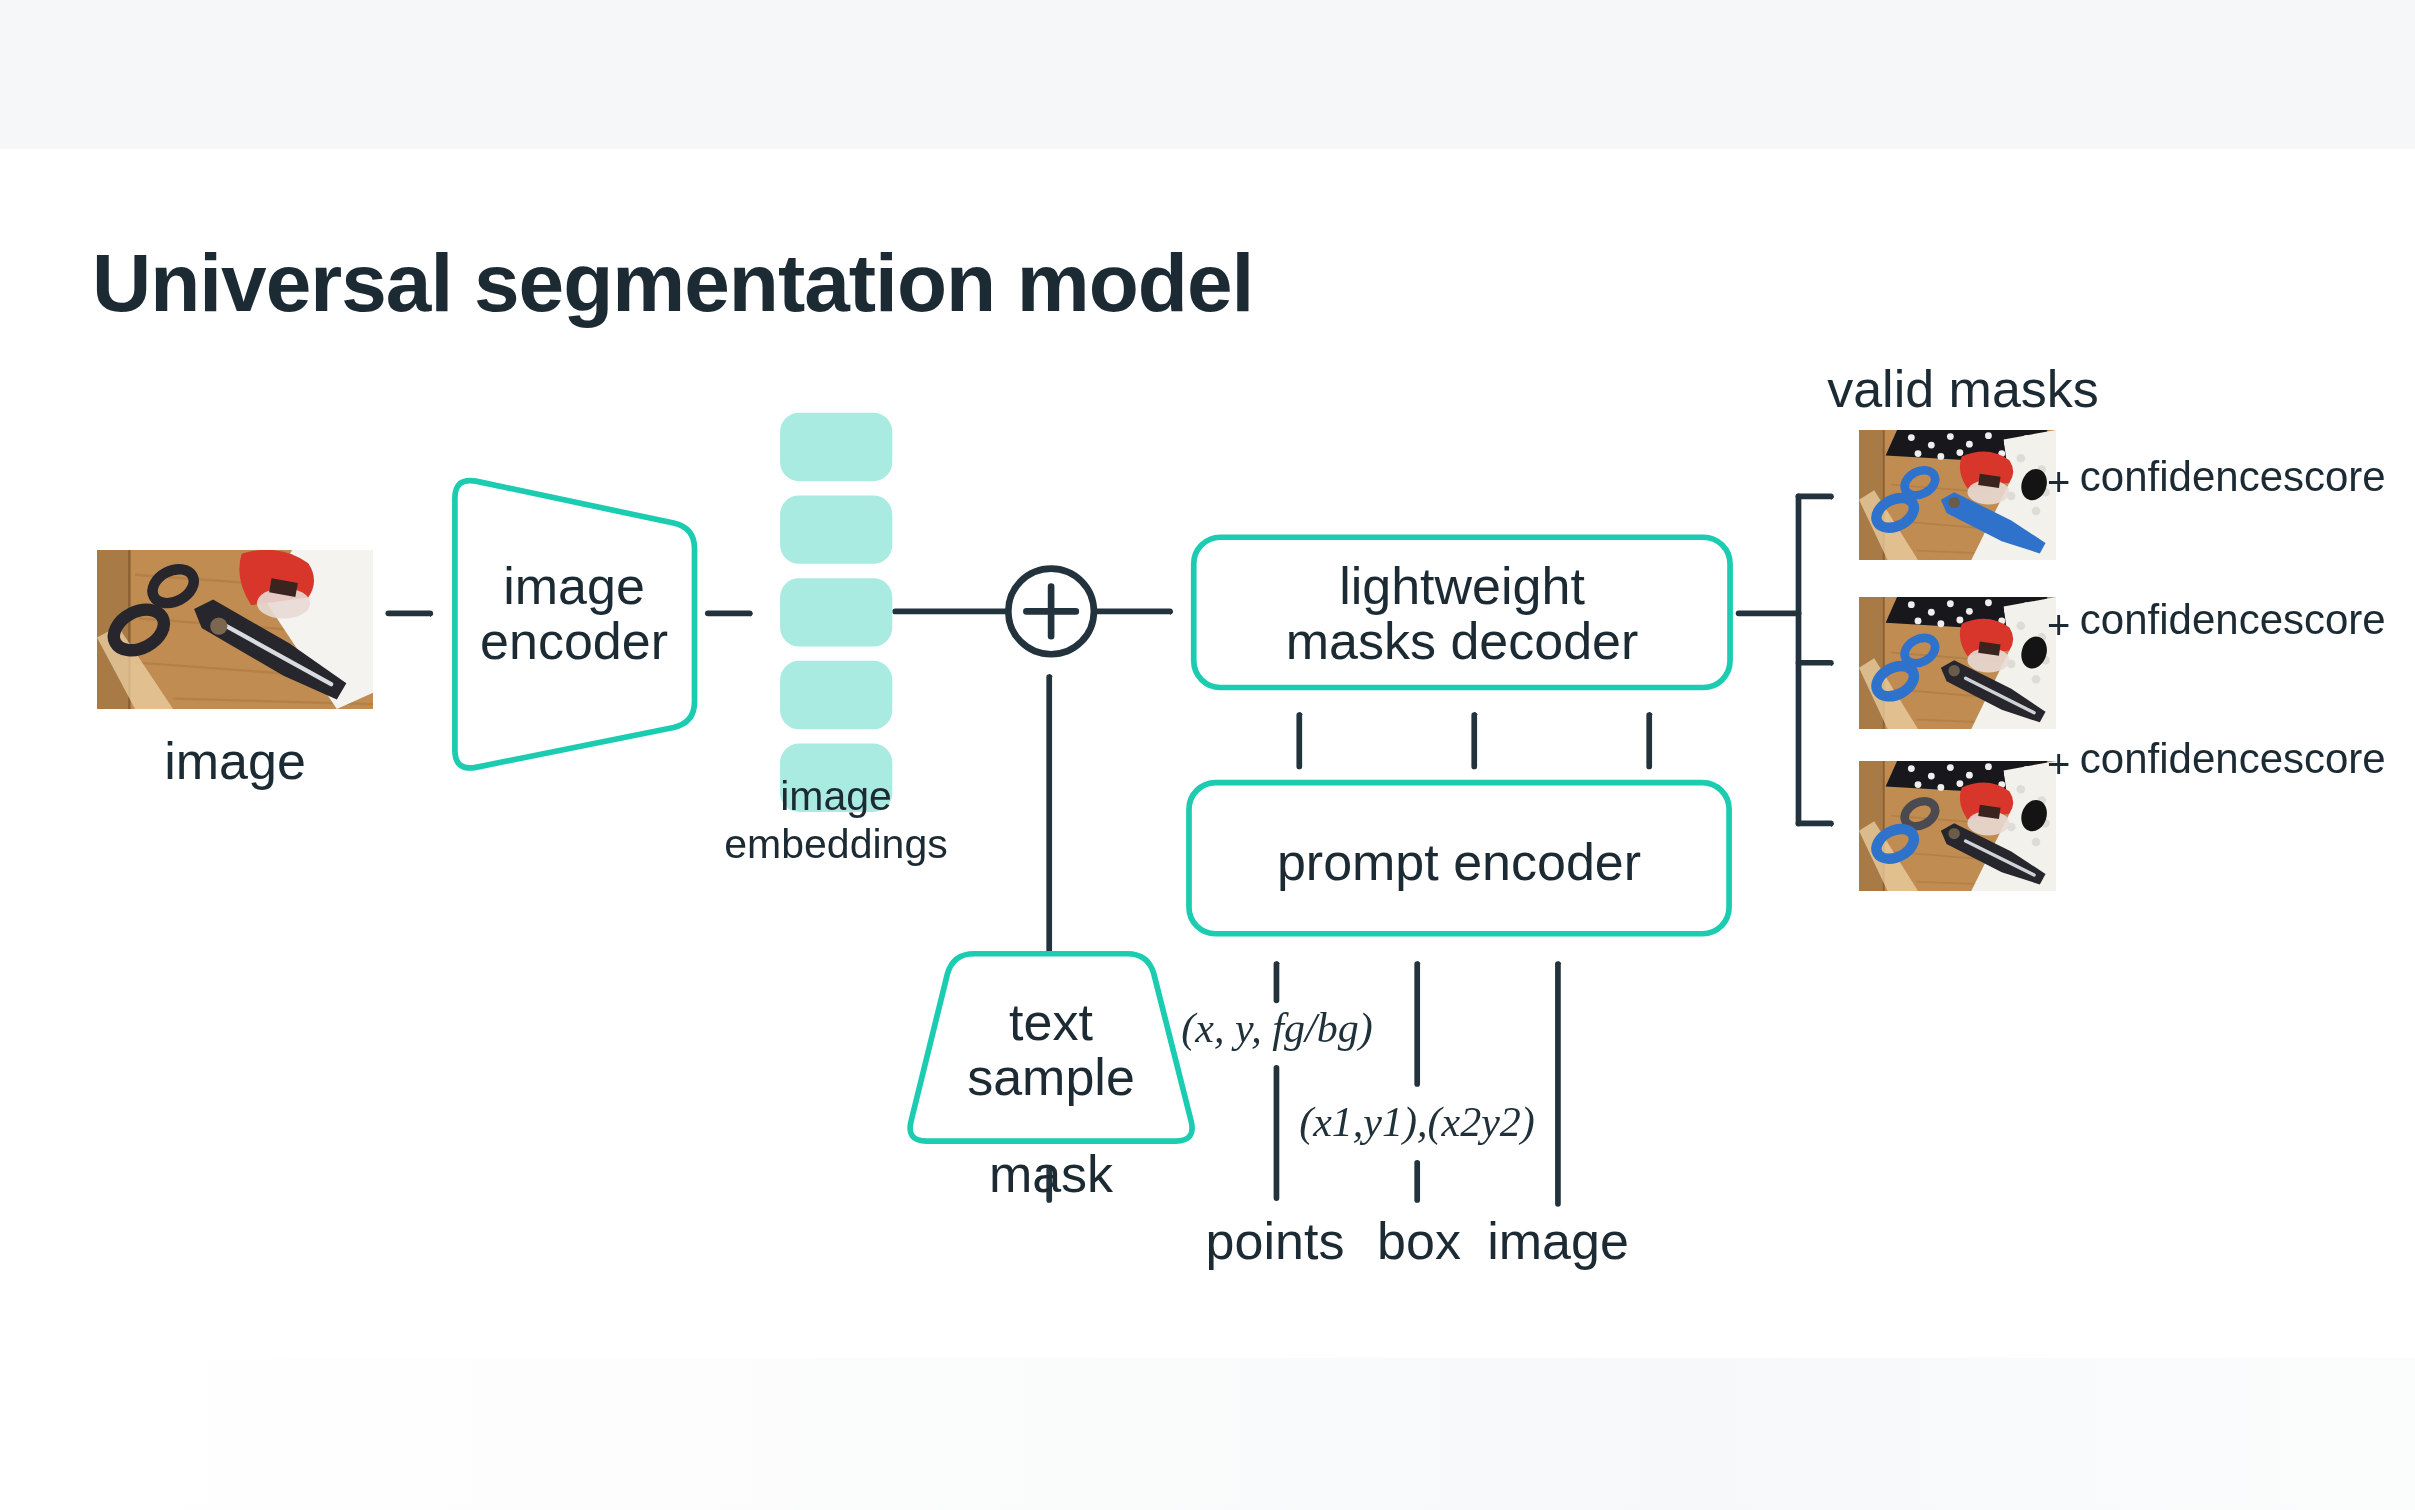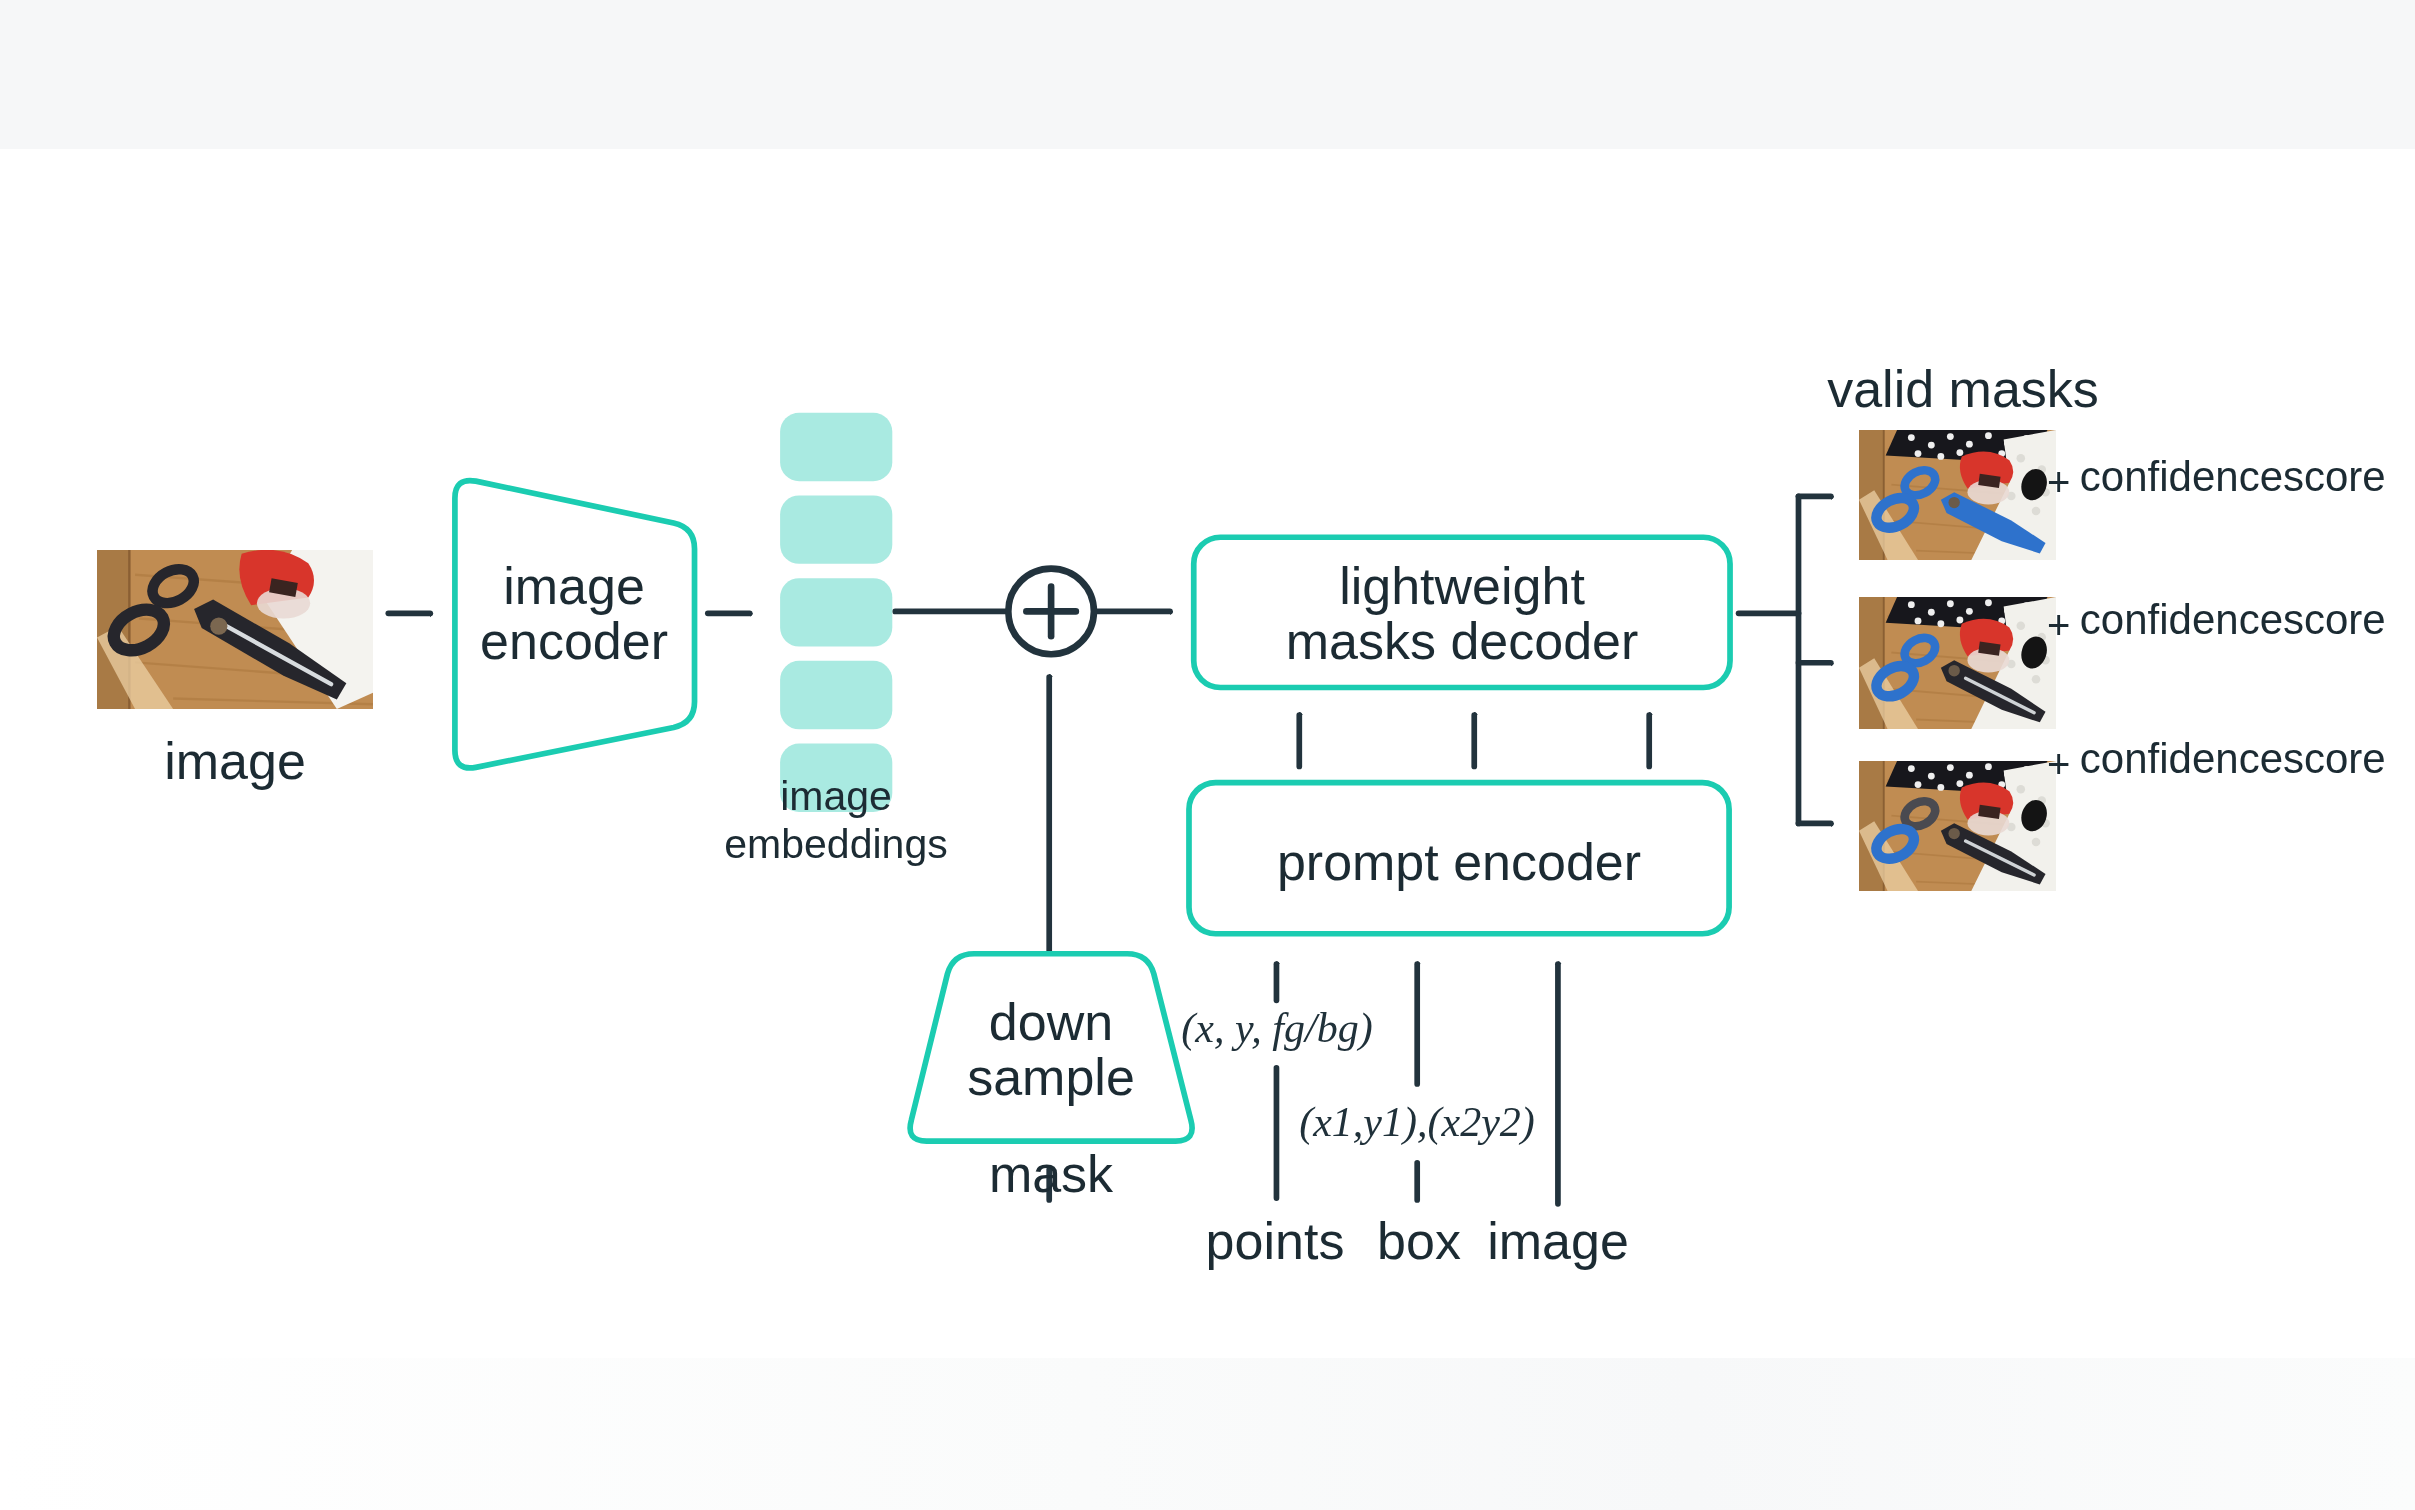--- a/index.html
+++ b/index.html
@@ -85,20 +85,21 @@
 
     <g stroke="#22333d" stroke-width="6" stroke-linecap="round" fill="none">
       <line x1="1828" y1="645" x2="1891" y2="645"></line>
       <line x1="1891" y1="522" x2="1891" y2="866"></line>
       <line x1="1891" y1="522" x2="1925" y2="522" marker-end="url(#head)"></line>
       <line x1="1891" y1="697" x2="1925" y2="697" marker-end="url(#head)"></line>
       <line x1="1891" y1="866" x2="1925" y2="866" marker-end="url(#head)"></line>
     </g>
   </svg>
 
+  <div class="title">Universal segmentation model</div>
 
   <div class="label" style="left:235px;top:734px;">image</div>
 
   <div class="label" style="left:574px;top:559px;">
     <div>image</div>
       <div>encoder</div>
   </div>
 
   <div class="label small" style="left:836px;top:772px;">
     <div>image</div>
@@ -106,21 +107,21 @@
   </div>
 
   <div class="label" style="left:1462px;top:559px;">
     <div>lightweight</div>
       <div>masks decoder</div>
   </div>
 
   <div class="label" style="left:1459px;top:835px;">prompt encoder</div>
 
   <div class="label" style="left:1051px;top:995px;">
-    <div>down</div>
+    <div>text</div>
       <div>sample</div>
   </div>
 
   <div class="label" style="left:1051px;top:1147px;">mask</div>
   <div class="label" style="left:1275px;top:1214px;">points</div>
   <div class="label" style="left:1419px;top:1214px;">box</div>
   <div class="label" style="left:1558px;top:1214px;">image</div>
 
   <div class="math" style="left:1277px;top:1004px;">(x, y, fg/bg)</div>
   <div class="math" style="left:1417px;top:1098px;">(x1,y1),(x2y2)</div>

